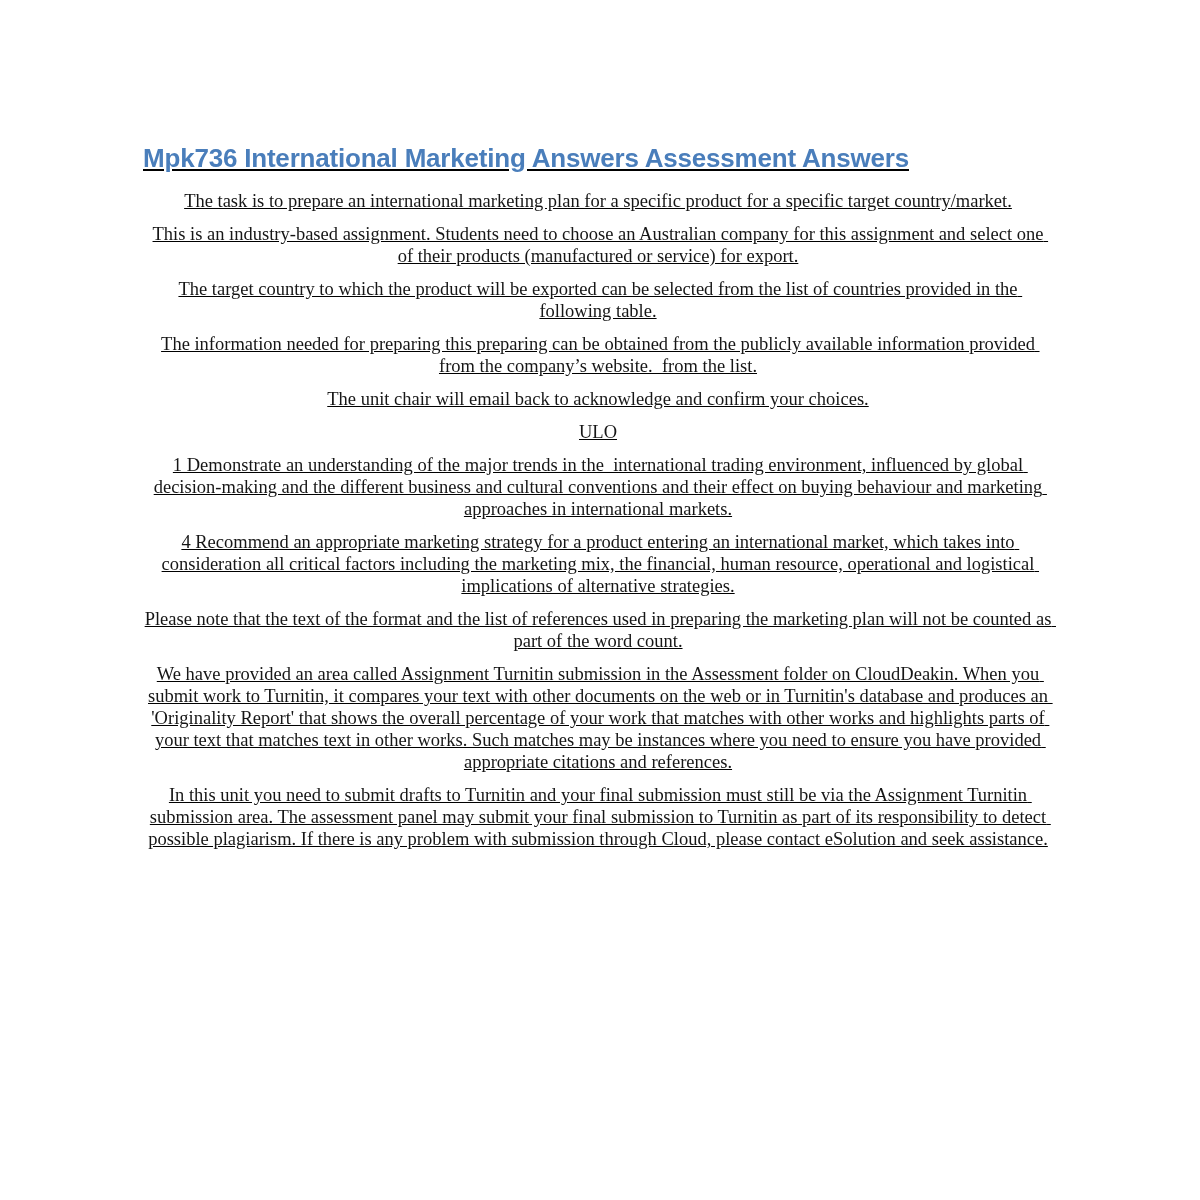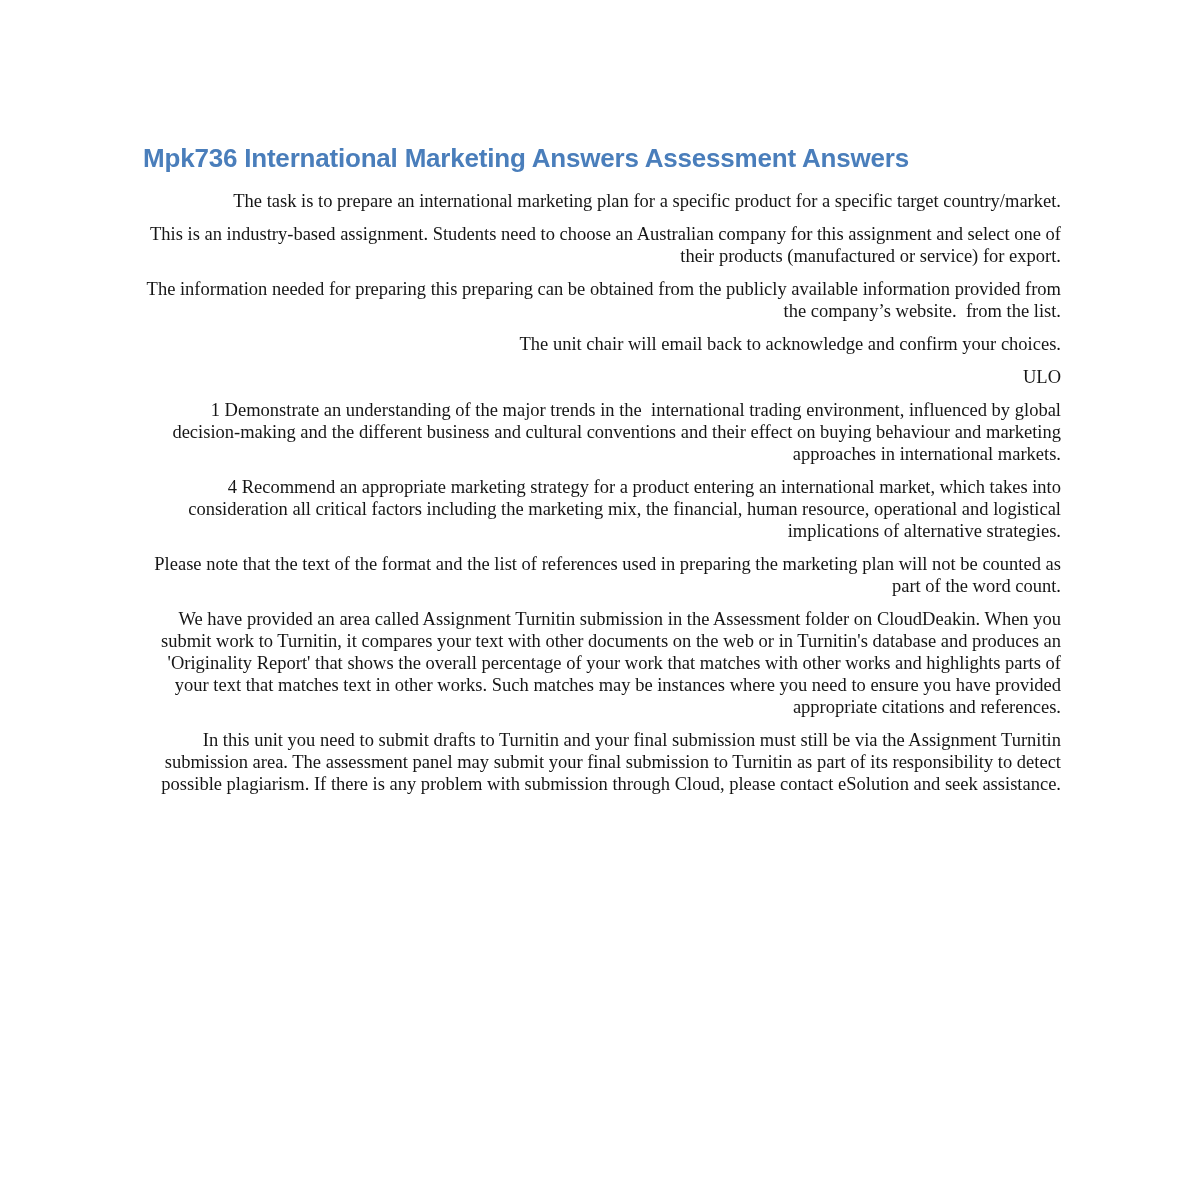--- a/index.html
+++ b/index.html
@@ -20,49 +20,51 @@
     top: 0;
     width: 1200px;
     height: 1200px;
     background: #ffffff;
   }
   .doc-content {
     position: absolute;
     left: 143px;
     top: 143px;
     width: 918px;
+    text-decoration: underline;
   }
   .doc-title {
     font-family: "Liberation Sans", "DejaVu Sans", sans-serif;
     font-weight: bold;
     font-size: 26px;
     line-height: 31px;
     color: #4a7ebb;
     margin: 0 0 16px 0;
     letter-spacing: -0.2px;
   }
   .doc-paragraph {
     font-family: "Liberation Serif", "DejaVu Serif", serif;
     font-size: 18.5px;
     line-height: 22px;
     color: #161616;
-    margin: 0 0 11px 0;
+    margin: 0 8px 11px 0;
     white-space: pre-wrap;
-    text-align: right;
+    text-align: center;
   }
 </style>
 </head>
 <body>
 
 <div class="doc-page">
   <div class="doc-content">
     <h1 class="doc-title">Mpk736 International Marketing Answers Assessment Answers</h1>
 
     <p class="doc-paragraph">The task is to prepare an international marketing plan for a specific product for a specific target country/market.</p>
     <p class="doc-paragraph">This is an industry-based assignment. Students need to choose an Australian company for this assignment and select one of their products (manufactured or service) for export.</p>
+    <p class="doc-paragraph">The target country to which the product will be exported can be selected from the list of countries provided in the following table.</p>
     <p class="doc-paragraph">The information needed for preparing this preparing can be obtained from the publicly available information provided from the company’s website.  from the list.</p>
     <p class="doc-paragraph">The unit chair will email back to acknowledge and confirm your choices.</p>
     <p class="doc-paragraph">ULO</p>
     <p class="doc-paragraph">1 Demonstrate an understanding of the major trends in the  international trading environment, influenced by global decision-making and the different business and cultural conventions and their effect on buying behaviour and marketing approaches in international markets.</p>
     <p class="doc-paragraph">4 Recommend an appropriate marketing strategy for a product entering an international market, which takes into consideration all critical factors including the marketing mix, the financial, human resource, operational and logistical implications of alternative strategies.</p>
     <p class="doc-paragraph">Please note that the text of the format and the list of references used in preparing the marketing plan will not be counted as part of the word count.</p>
     <p class="doc-paragraph">We have provided an area called Assignment Turnitin submission in the Assessment folder on CloudDeakin. When you submit work to Turnitin, it compares your text with other documents on the web or in Turnitin's database and produces an 'Originality Report' that shows the overall percentage of your work that matches with other works and highlights parts of your text that matches text in other works. Such matches may be instances where you need to ensure you have provided appropriate citations and references.</p>
     <p class="doc-paragraph">In this unit you need to submit drafts to Turnitin and your final submission must still be via the Assignment Turnitin submission area. The assessment panel may submit your final submission to Turnitin as part of its responsibility to detect possible plagiarism. If there is any problem with submission through Cloud, please contact eSolution and seek assistance.</p>
   </div>
 </div>

